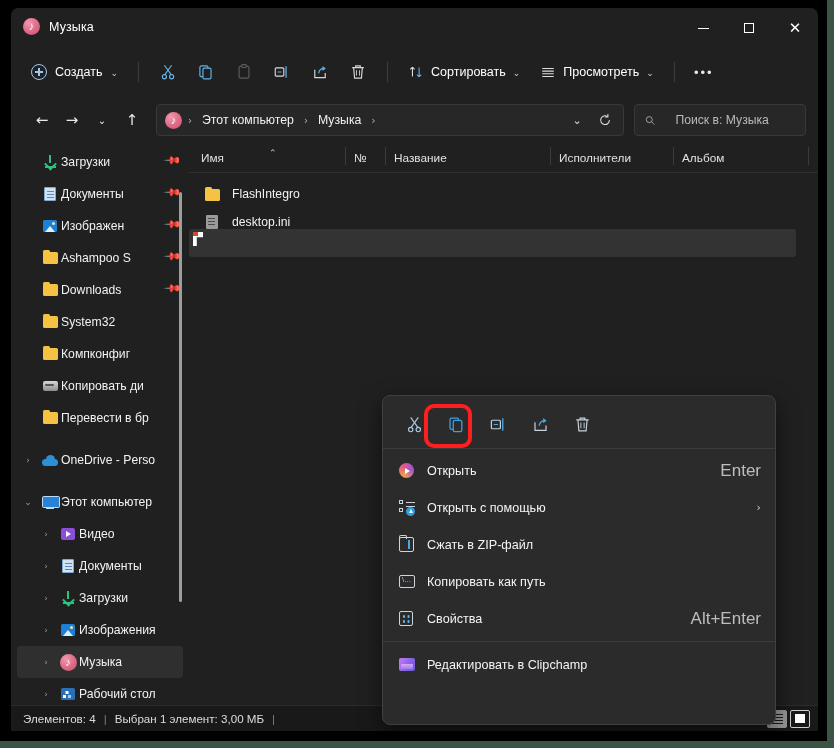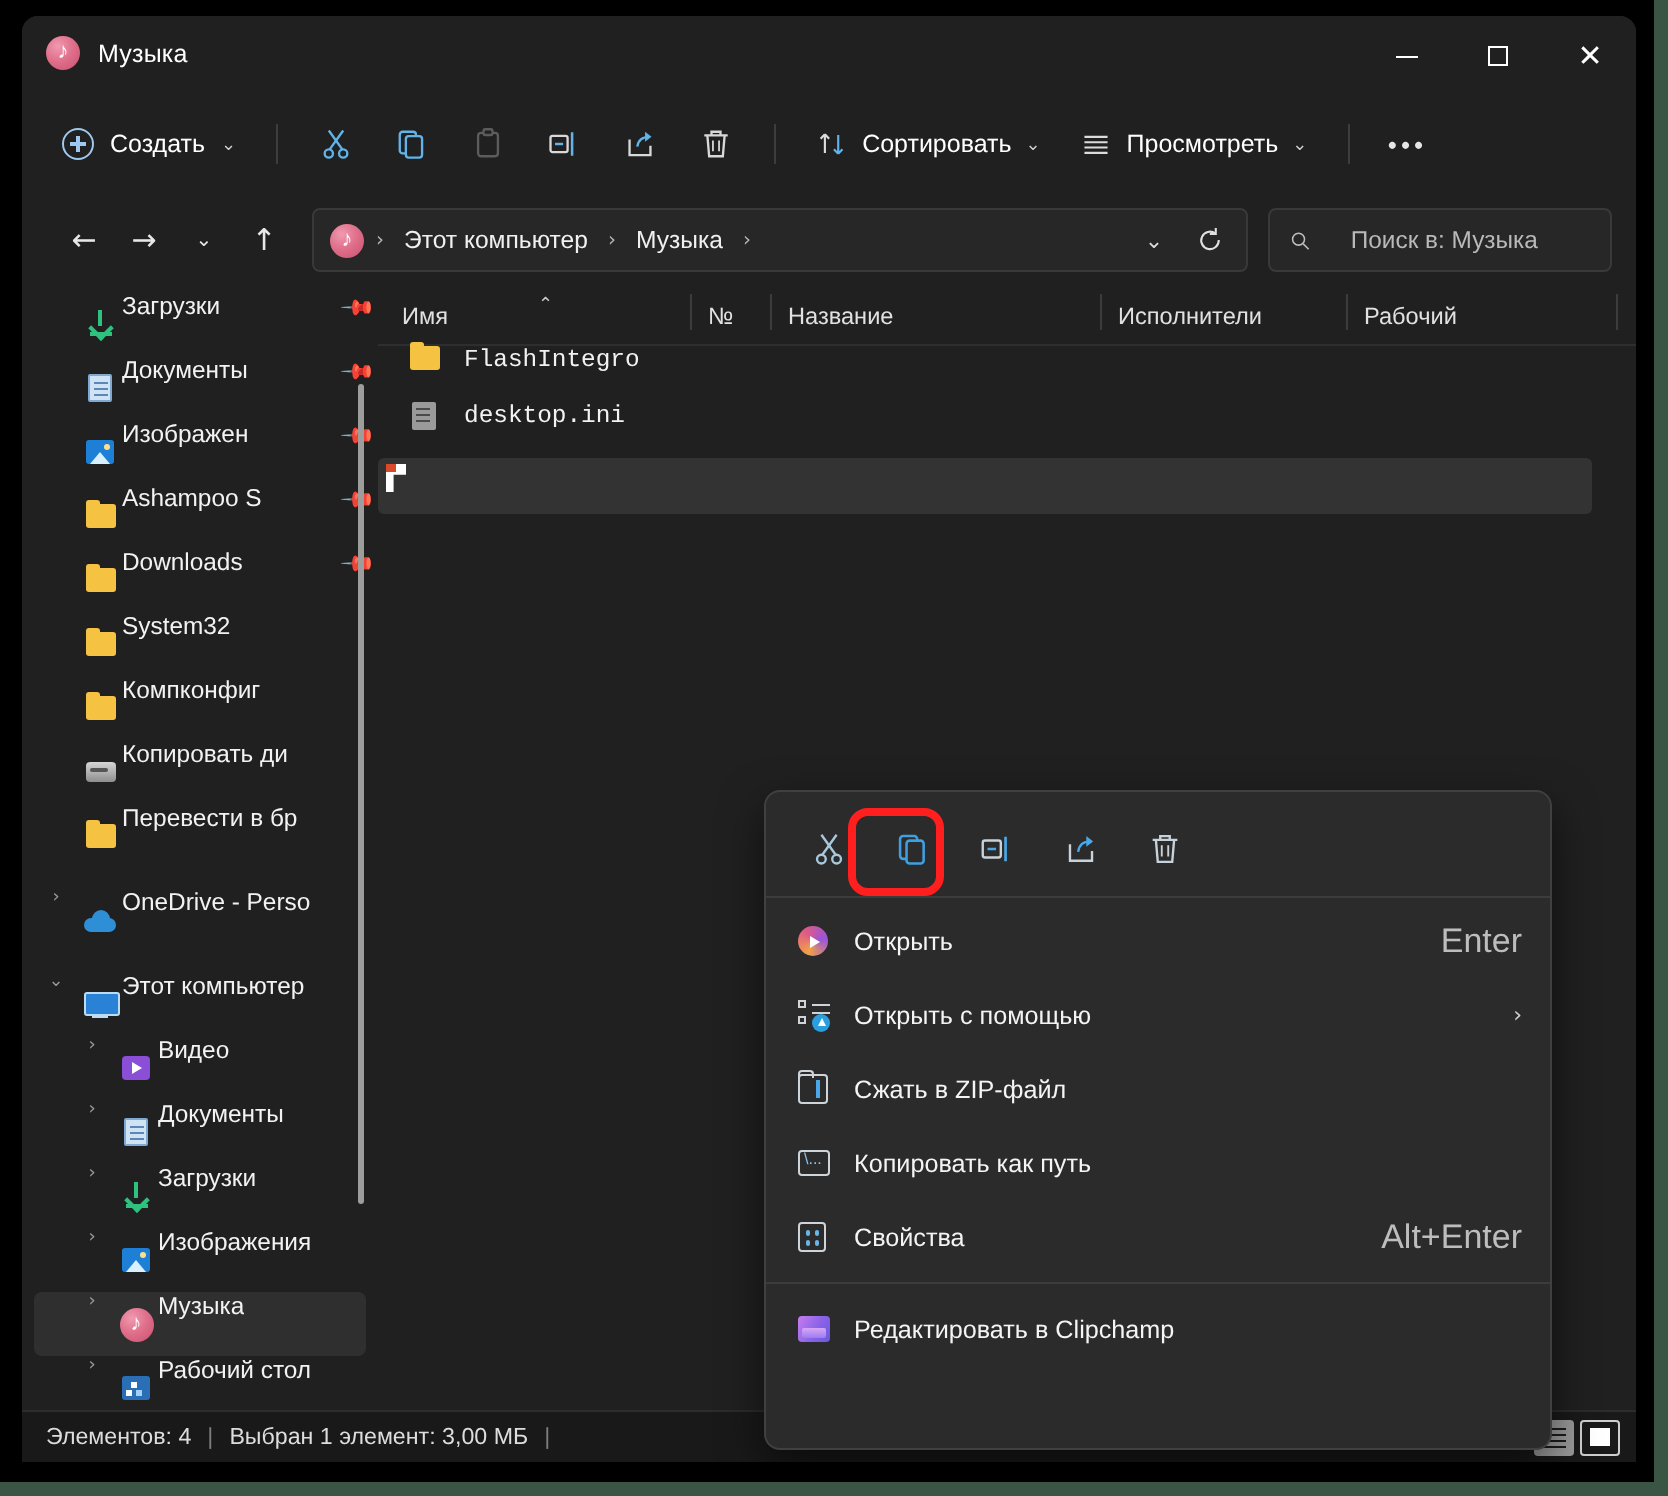--- a/index.html
+++ b/index.html
@@ -156,21 +156,21 @@
   #sidebar {
     position: relative;
     width: 178px; height: 564px;
     background: #202020;
     overflow: hidden;
     padding-top: 2px;
   }
   .navitem {
     position: relative;
     height: 32px;
-    display: flex; 
+    display: flex; align-items: center;
     margin: 0 6px 0 6px;
     border-radius: 4px;
     cursor: default;
     white-space: nowrap;
   }
   .navitem.selected { background: #2f2f2f; }
   .expander {
     width: 22px; min-width: 22px; text-align: center;
     font-size: 9px; color: #9a9a9a; font-family: "DejaVu Sans", sans-serif;
   }
@@ -235,23 +235,23 @@
   .col { font-size: 11.8px; color: #e1e1e1; position: relative; padding-left: 8px; cursor: default; }
   .col:first-child { padding-left: 0; }
   .col .divider {
     position: absolute; right: 0; top: -4px; height: 18px; width: 1px; background: #3c3c3c;
   }
   #sortcaret {
     position: absolute; left: 68px; top: -3px; color: #c9c9c9; font-size: 9px;
     font-family: "DejaVu Sans", sans-serif;
   }
   .filerow {
-    display: flex; align-items: flex-start; height: 28px;
+    display: flex; align-items: flex-end; height: 28px;
     padding-left: 12px; gap: 9px; cursor: default;
-    margin-right: 22px; border-radius: 3px; font-family: Liberation Mono, monospace;
+    margin-right: 22px; border-radius: 3px;
   }
   .filerow.selected { background: #333333; }
   .ic-ini { width: 12px; height: 14px; background: #9a9a9a; border-radius: 1px; position: relative; }
   .ic-ini::after { content:""; position:absolute; left:2px; top:3px; width:7px; height:1px; background:#4a4a4a;
                    box-shadow: 0 3px 0 #4a4a4a, 0 6px 0 #4a4a4a; }
   .fname { font-size: 12.2px; color: #f2f2f2; }
 
   
   #rowmarker {
     position: absolute; left: 4px; top: 88px; width: 10px; height: 14px;
@@ -677,21 +677,21 @@
           </div>
           <div class="col" style="width:165px">
             <span>Название</span>
             <span class="divider"></span>
           </div>
           <div class="col" style="width:123px">
             <span>Исполнители</span>
             <span class="divider"></span>
           </div>
           <div class="col" style="width:135px">
-            <span>Рабочий</span>
+            <span>Альбом</span>
             <span class="divider"></span>
           </div>
         </div>
 
         <div class="filerow">
           <span class="navicon">
               <span class="ic-folder"></span>
             </span>
           <span class="fname">FlashIntegro</span>
         </div>

